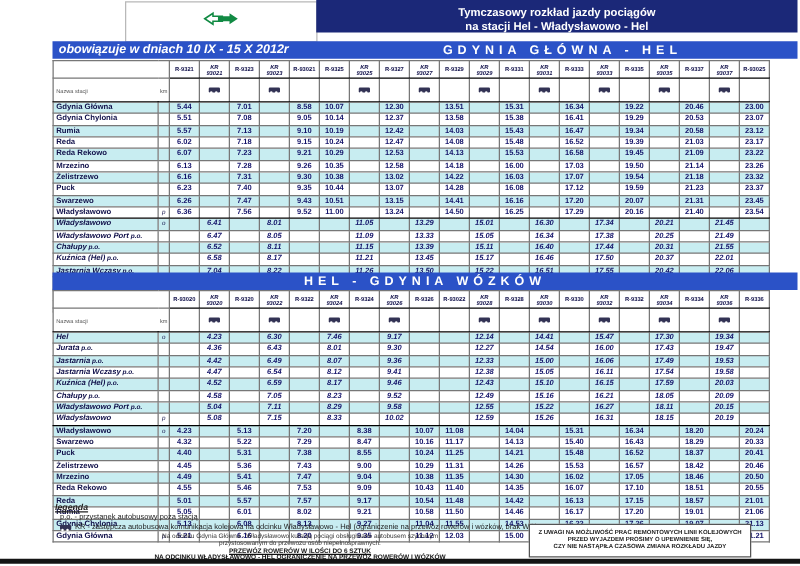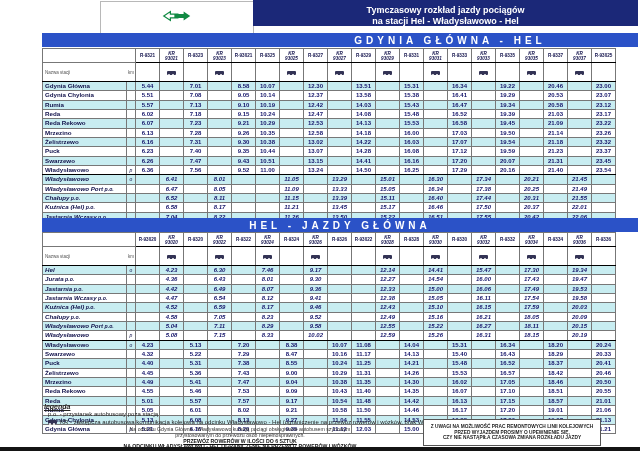--- a/index.html
+++ b/index.html
@@ -78,20 +78,21 @@
       </svg>
     </span>
   </div>
 
   <div class="title-box">
     <div>Tymczasowy rozkład jazdy pociągów</div>
     <div>na stacji  Hel - Władysławowo - Hel</div>
   </div>
 
   <div class="bar" id="bar1">
+    <span class="validity">obowiązuje w dniach  10 IX - 15 X 2012r</span>
     <span class="route">GDYNIA GŁÓWNA - HEL</span>
   </div>
 
   <div class="tt-host" id="tt0">
       <table class="tt">
         <colgroup>
           <col class="c-st">
           <col class="c-mk">
           <col class="c-t">
           <col class="c-t">
@@ -598,21 +599,21 @@
             <td class="tm">21.06</td>
             <td class="tm"></td>
             <td class="tm">22.30</td>
             <td class="tm"></td>
           </tr>
         </tbody>
       </table>
     </div>
 
   <div class="bar" id="bar2">
-    <span class="route">HEL - JAZDY GŁÓWNA</span>
+    <span class="route">HEL - GDYNIA WÓZKÓW</span>
   </div>
 
   <div class="tt-host" id="tt1">
       <table class="tt">
         <colgroup>
           <col class="c-st">
           <col class="c-mk">
           <col class="c-t">
           <col class="c-t">
           <col class="c-t">

